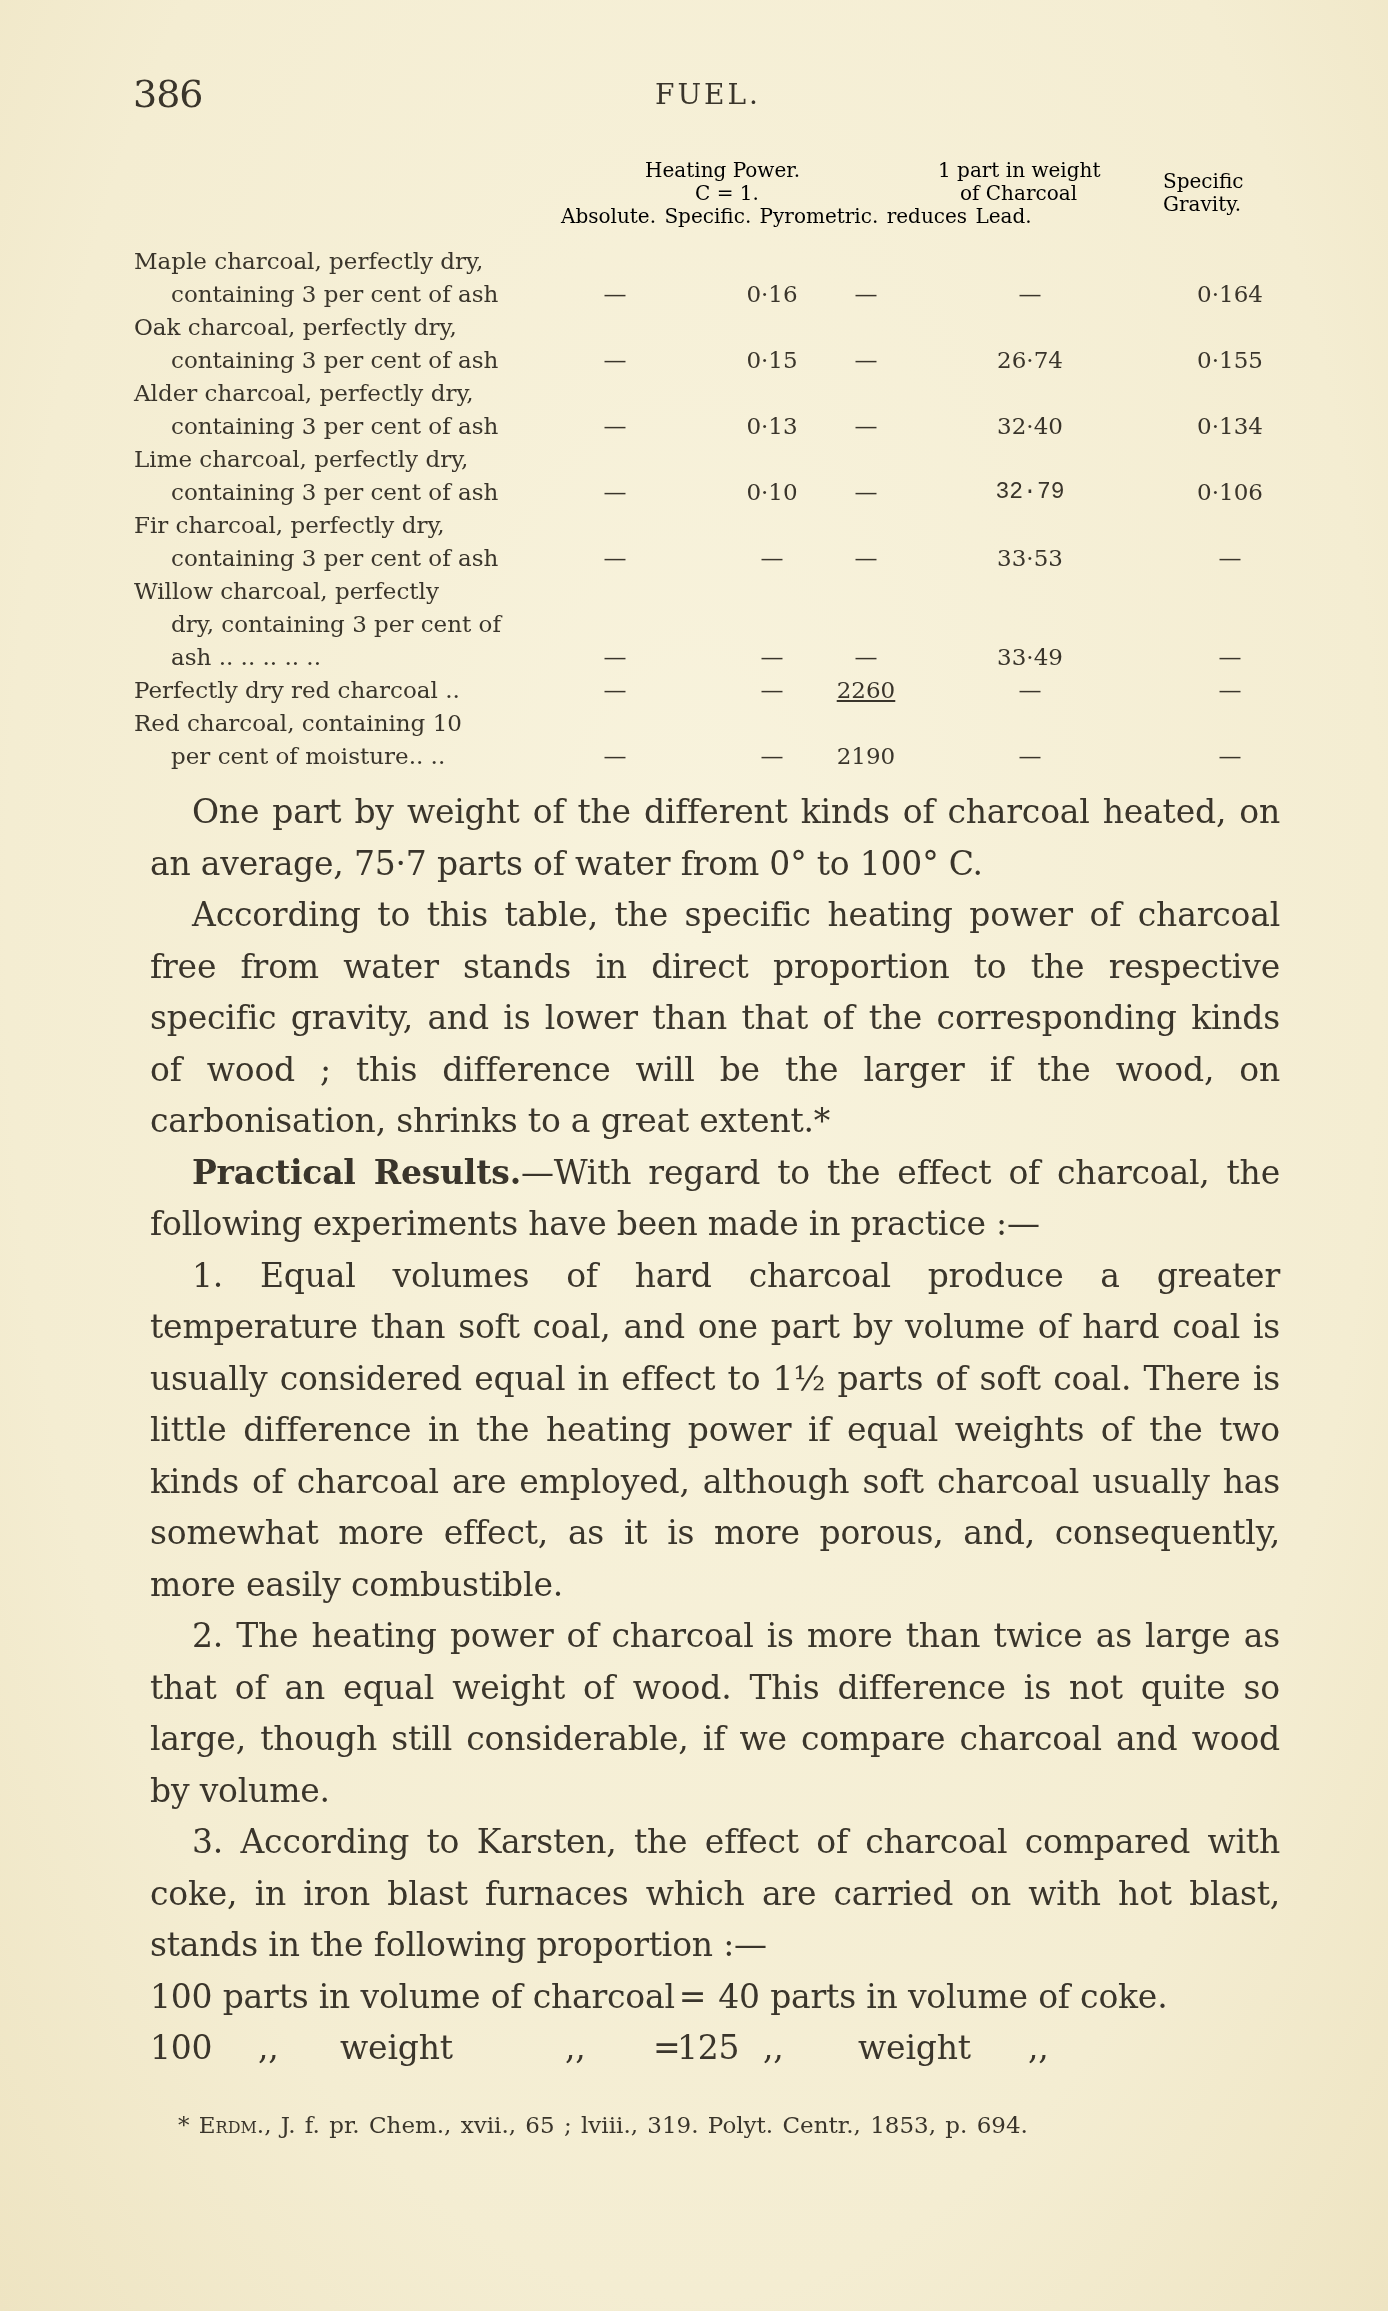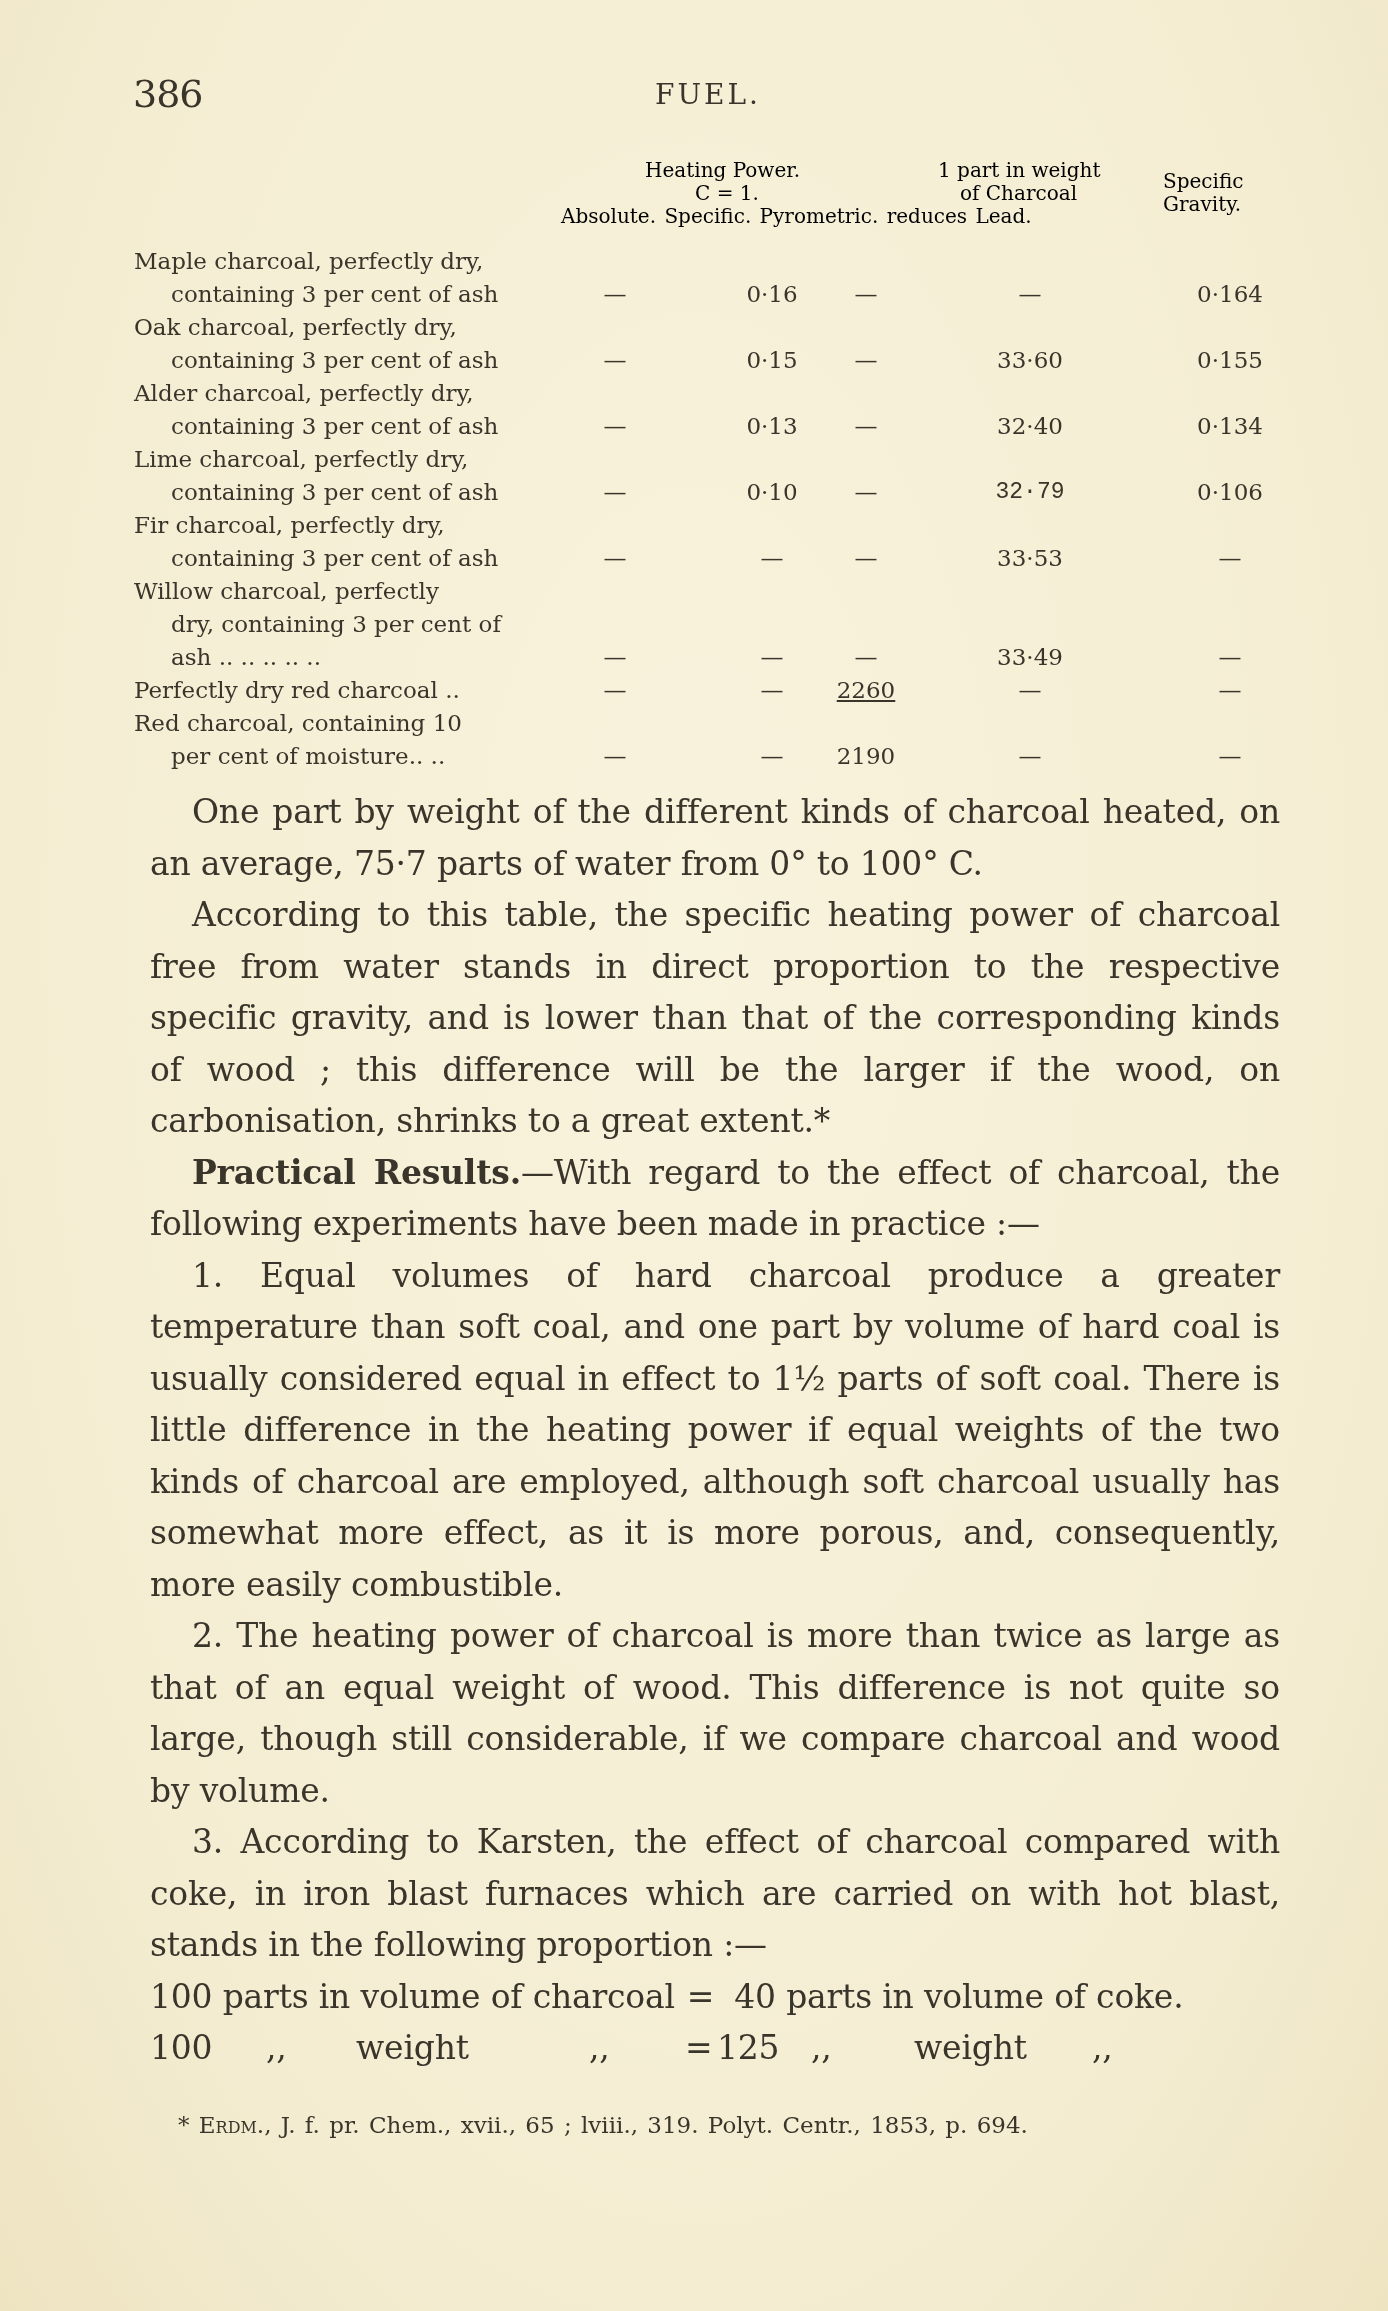--- a/index.html
+++ b/index.html
@@ -33,21 +33,21 @@
   .cell { text-align: center; width: 120px; margin-left: -60px; }
 
   .body-text {
     position: absolute; left: 150px; top: 786px; width: 1130px;
     font-size: 33px; line-height: 51.5px; text-align: justify;
     letter-spacing: -0.2px;
   }
   .body-text p { margin: 0; }
   .body-text .indent { text-indent: 42px; }
   .body-text .smallcaps-bold { font-weight: bold; }
-  .eq-row { display: flex; white-space: nowrap; gap: 8px; }
+  .eq-row { display: flex; white-space: nowrap; }
   .eq-row span { display: inline-block; }
 
   .footnote { left: 178px; top: 2112px; font-size: 23px; word-spacing: 2px; }
   .sc { font-variant: small-caps; }
 </style>
 </head>
 <body>
 
 <div class="page">
 
@@ -77,21 +77,21 @@
         <div class="abs tbl cell" style="left: 1230px; top: 278px;">0·164</div>
       </div>
       <div>
         <div class="abs tbl row-label" style="top: 311px;">
           <span class="l1">Oak charcoal, perfectly dry,</span>
           <span class="l2">containing 3 per cent of ash</span>
         </div>
         <div class="abs tbl cell" style="left: 615px; top: 344px;">—</div>
         <div class="abs tbl cell" style="left: 772px; top: 344px;">0·15</div>
         <div class="abs tbl cell" style="left: 866px; top: 344px;">—</div>
-        <div class="abs tbl cell" style="left: 1030px; top: 344px;">33·60</div>
+        <div class="abs tbl cell" style="left: 1030px; top: 344px;">26·74</div>
         <div class="abs tbl cell" style="left: 1230px; top: 344px;">0·155</div>
       </div>
       <div>
         <div class="abs tbl row-label" style="top: 377px;">
           <span class="l1">Alder charcoal, perfectly dry,</span>
           <span class="l2">containing 3 per cent of ash</span>
         </div>
         <div class="abs tbl cell" style="left: 615px; top: 410px;">—</div>
         <div class="abs tbl cell" style="left: 772px; top: 410px;">0·13</div>
         <div class="abs tbl cell" style="left: 866px; top: 410px;">—</div>

